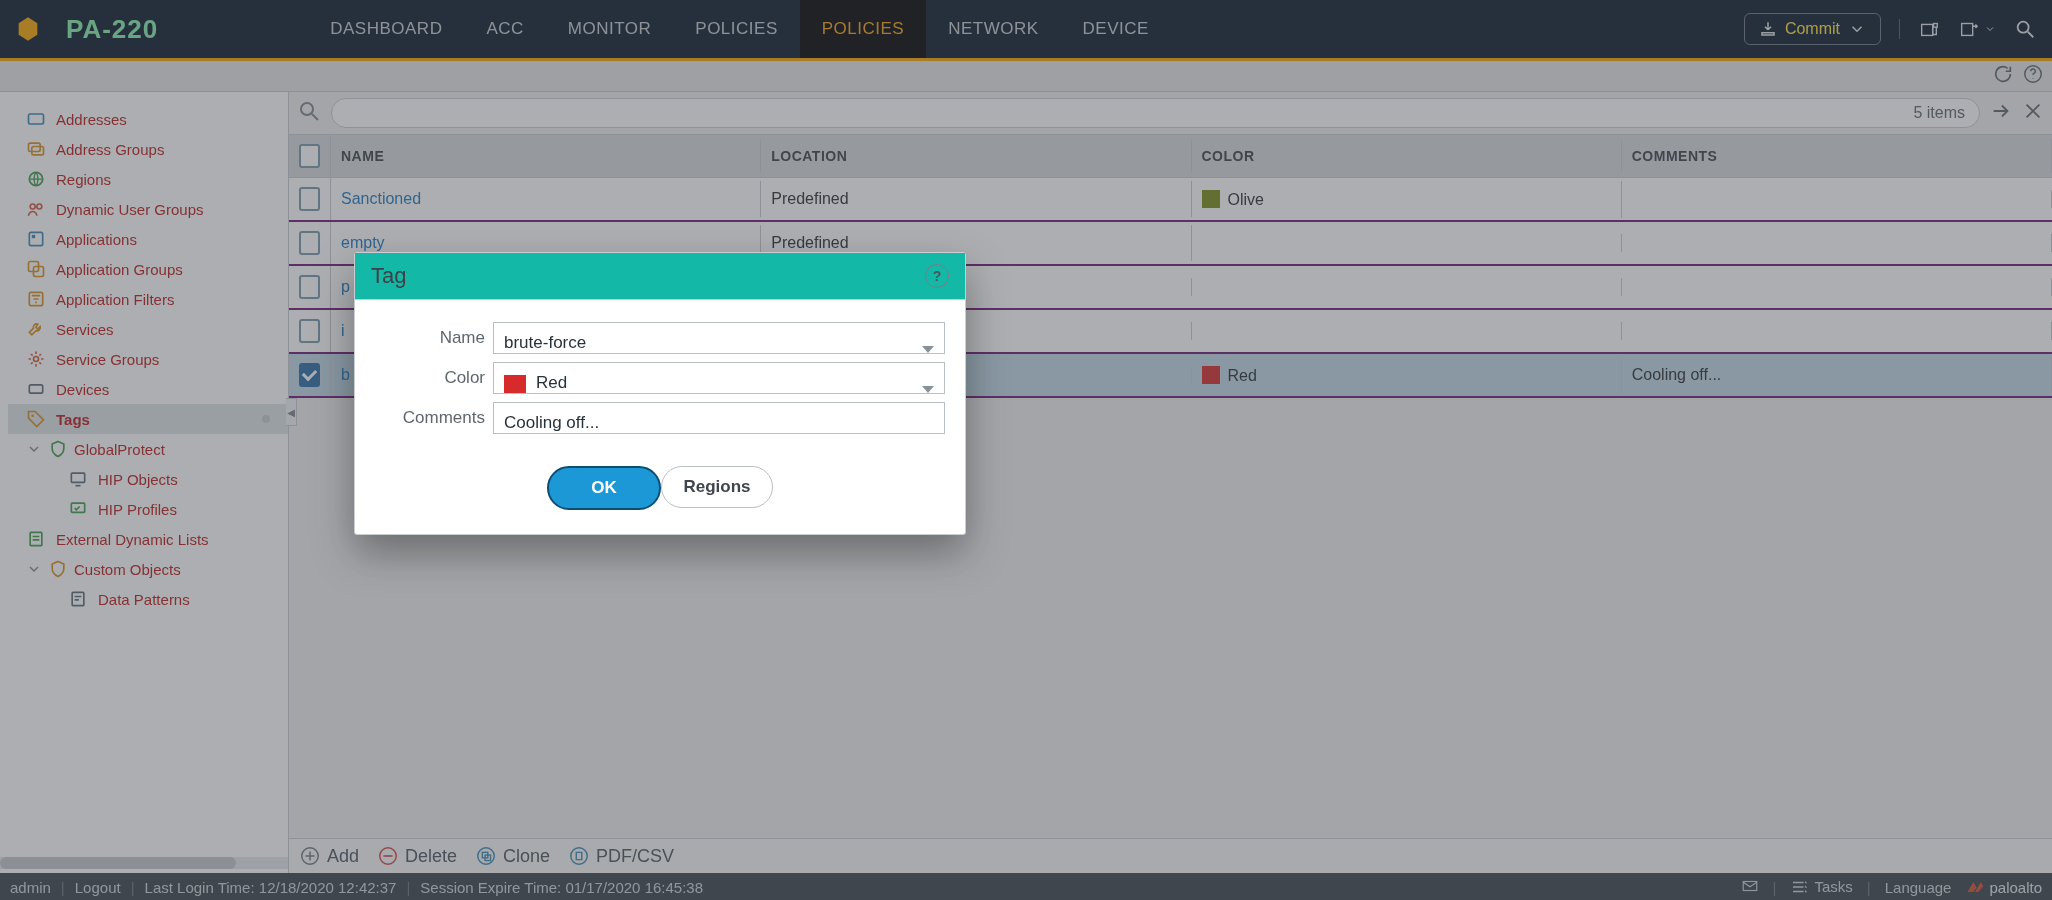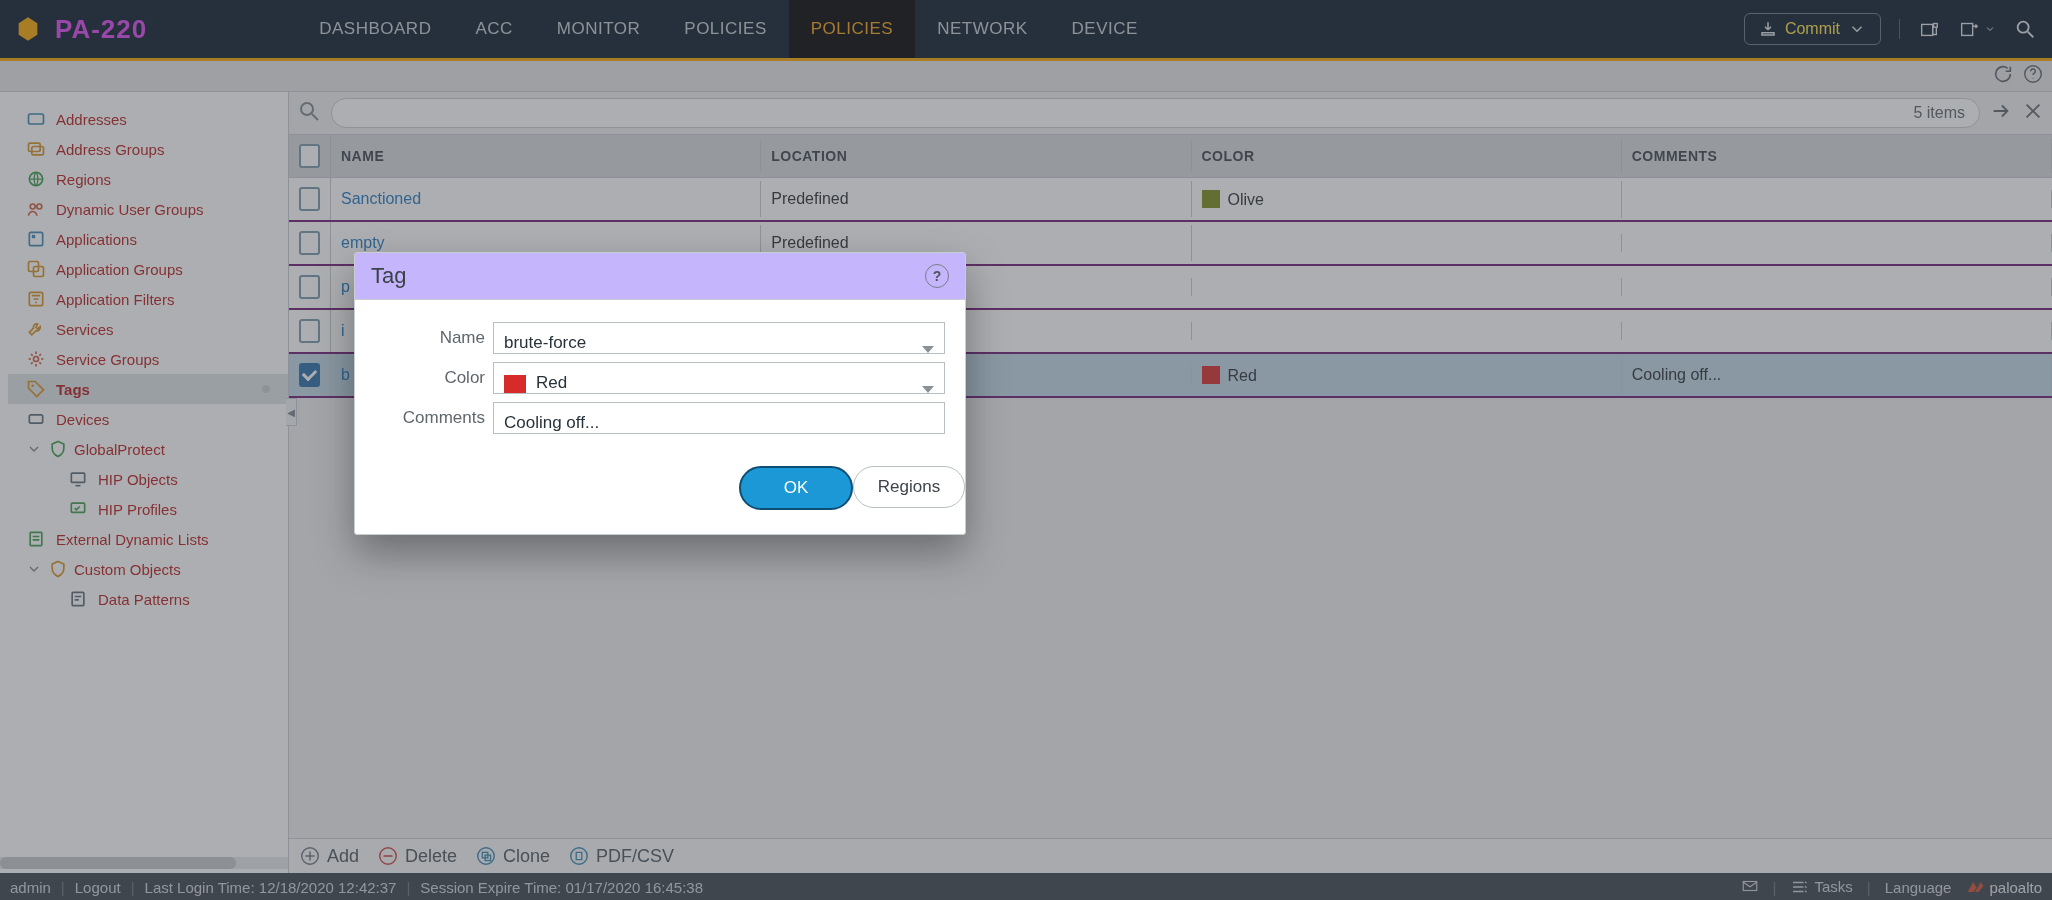--- a/index.html
+++ b/index.html
@@ -11,21 +11,21 @@
     --grey-line:#c8cdd1;
     --link:#1f78c1;
     --swatch-olive:#7a8b1b;
     --swatch-red:#d62b2a;
     --button-blue:#1c98d6;
   }
   html,body{margin:0;padding:0;height:100%;width:100%;font-family:"Segoe UI",Arial,sans-serif;}
   body{background:#f7f8f9;color:#2a2e31;overflow:hidden;}
   
   .topbar{height:var(--topbar-h);background:var(--dark);display:flex;align-items:center;border-bottom:3px solid var(--orange);color:#c7ccd1;}
-  .brand{display:flex;align-items:center;gap:13px;padding:0 20px 0 14px;color:#d946ef;white-space:nowrap;}
+  .brand{display:flex;align-items:center;gap:24px;padding:0 20px 0 14px;color:#86efac;white-space:nowrap;}
   .brand svg{width:28px;height:28px;}
   .brand-title{font-weight:700;font-size:26px;letter-spacing:1px;}
   .tabs{display:flex;flex:1;height:100%;margin-left:130px;}
   .tab{display:flex;align-items:center;padding:0 22px;height:100%;font-size:17px;letter-spacing:0.5px;color:#c7ccd1;cursor:pointer;}
   .tab.active{background:#000;color:var(--orange-txt);}
   .top-right{display:flex;align-items:center;gap:18px;padding:0 16px;}
   .commit-btn{border:1px solid #6a7483;border-radius:6px;display:flex;align-items:center;gap:8px;padding:6px 14px;color:#fde047;cursor:pointer;}
   .commit-btn svg{width:18px;height:18px;fill:#e1e4e8;}
   .top-sep{width:1px;height:20px;background:#4d5a6a;}
   .top-ico{display:flex;align-items:center;gap:4px;}
@@ -76,30 +76,30 @@
   
   .statusbar{height:28px;background:#3a434b;color:#cfd4d9;display:flex;align-items:center;font-size:15px;padding:0 10px;gap:10px;}
   .statusbar .sep{color:#6b747c;}
   .statusbar a{color:#cfd4d9;text-decoration:none;}
   .status-right{margin-left:auto;display:flex;align-items:center;gap:14px;}
   .status-right svg{width:18px;height:18px;}
   .pa-logo{color:#d24f31;font-weight:700;display:flex;align-items:center;gap:4px;}
   
   .overlay{position:fixed;inset:0;background:rgba(70,76,82,0.45);display:flex;align-items:flex-start;justify-content:flex-start;}
   .dialog{position:absolute;left:354px;top:252px;width:610px;background:#fff;border-radius:3px;box-shadow:0 18px 42px rgba(0,0,0,0.35);border:1px solid #c8cdd1;}
-  .dlg-head{background:#c4b5fd;padding:10px 16px;display:flex;align-items:center;justify-content:space-between;border-bottom:1px solid #c8cdd1;}
+  .dlg-head{background:#14b8a6;padding:10px 16px;display:flex;align-items:center;justify-content:space-between;border-bottom:1px solid #c8cdd1;}
   .dlg-title{font-size:22px;color:#3b4248;}
   .help-circ{width:22px;height:22px;border:1.5px solid #777e85;border-radius:50%;display:flex;align-items:center;justify-content:center;font-weight:700;color:#4c555d;font-size:14px;}
   .dlg-body{padding:22px 20px 6px 20px;}
   .form-row{display:flex;align-items:center;margin-bottom:8px;}
   .form-label{width:110px;text-align:right;color:#5f676e;font-size:17px;margin-right:8px;}
   .form-ctl{flex:1;border:1px solid #b8bfc5;height:30px;display:flex;align-items:flex-end;padding:0 10px;font-size:17px;color:#28323b;background:#fff;}
   .form-ctl.drop:after{content:"";margin-left:auto;width:0;height:0;border-left:6px solid transparent;border-right:6px solid transparent;border-top:7px solid #8a9299;}
   .form-ctl .sw{width:22px;height:18px;background:var(--swatch-red);margin-right:10px;}
-  .dlg-foot{display:flex;justify-content:flex-end;padding:18px 0 24px 0;}
+  .dlg-foot{display:flex;justify-content:center;padding:18px 0 24px 0;font-weight:bold;}
   .btn{min-width:110px;height:40px;border-radius:22px;display:flex;align-items:center;justify-content:center;font-size:17px;cursor:pointer;}
   .btn.ok{background:var(--button-blue);color:#fff;border:2px solid #0d4e74;}
   .btn.cancel{background:#fff;border:1px solid #b8bfc5;color:#3e454c;}
   
   .collapse-handle{position:absolute;left:286px;top:398px;width:10px;height:26px;background:#f1f2f4;border:1px solid #c8cdd1;border-left:none;display:flex;align-items:center;justify-content:center;font-size:10px;color:#7b838b;}
 </style>
 </head>
 <body>
 
 <div class="topbar">
@@ -223,33 +223,33 @@
           </svg>
           <span>Services</span>
         </div>
       <div class="tree-item">
           <svg viewBox="0 0 24 24">
             <circle cx="12" cy="12" r="3" fill="none" stroke="#d05c3e" stroke-width="2"></circle>
             <path d="M12 3v3M12 18v3M3 12h3M18 12h3M6 6l2 2M16 16l2 2M6 18l2-2M16 8l2-2" stroke="#d05c3e" stroke-width="2"></path>
           </svg>
           <span>Service Groups</span>
         </div>
+      <div class="tree-item">
+          <svg viewBox="0 0 24 24">
+            <rect x="4" y="7" width="16" height="10" rx="2" fill="none" stroke="#5b6a78" stroke-width="2"></rect>
+          </svg>
+          <span>Devices</span>
+        </div>
       <div class="tree-item active">
           <svg viewBox="0 0 24 24">
             <path d="M3 3h8l10 10-8 8L3 11z" fill="none" stroke="#d98f1f" stroke-width="2"></path>
             <circle cx="8" cy="8" r="1.5" fill="#d98f1f"></circle>
           </svg>
           <span>Tags</span>
           <span class="dot"></span>
-        </div>
-      <div class="tree-item">
-          <svg viewBox="0 0 24 24">
-            <rect x="4" y="7" width="16" height="10" rx="2" fill="none" stroke="#5b6a78" stroke-width="2"></rect>
-          </svg>
-          <span>Devices</span>
         </div>
       <div class="tree-item tree-hdr">
           <svg class="caret" viewBox="0 0 24 24">
             <path d="M6 9l6 6 6-6" stroke="#7b838b" stroke-width="2" fill="none"></path>
           </svg>
           <svg viewBox="0 0 24 24">
             <path d="M12 3l7 3v5c0 5-3 8-7 10-4-2-7-5-7-10V6z" fill="none" stroke="#3f9a4c" stroke-width="2"></path>
           </svg>
           <span>GlobalProtect</span>
         </div>

